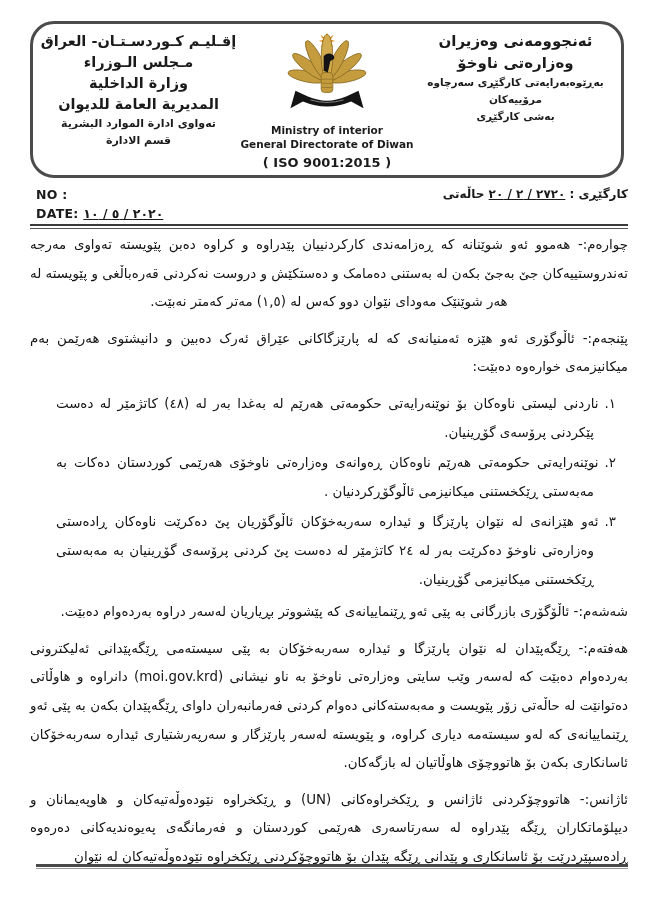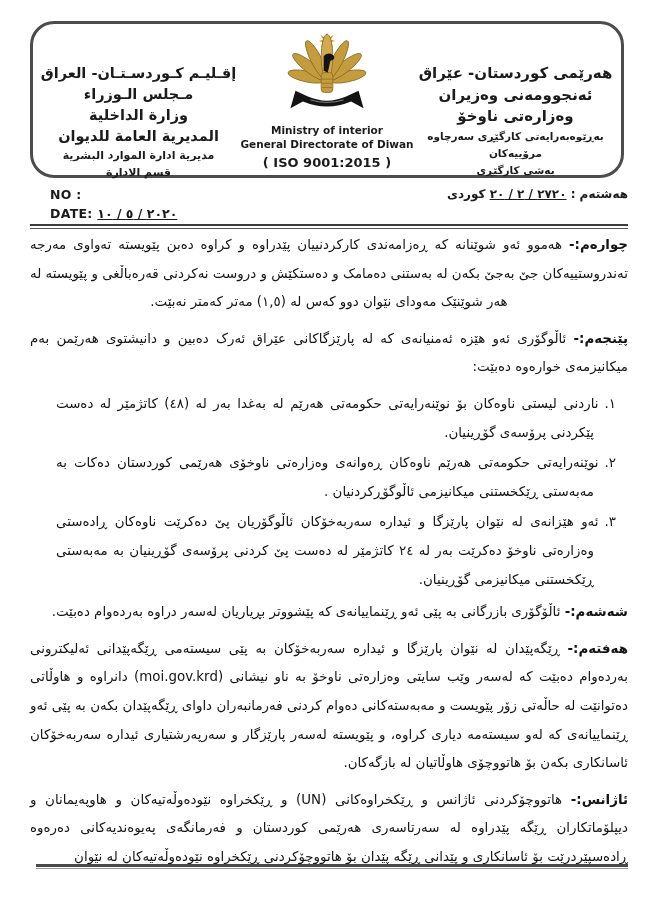--- a/index.html
+++ b/index.html
@@ -5,64 +5,63 @@
   html,body{margin:0;padding:0;background:#ffffff;}
   body{width:654px;height:923px;font-family:"DejaVu Sans",sans-serif;color:#1b1b1b;}
   .page{position:relative;width:654px;height:923px;overflow:hidden;background:#fff;}
 
   
   .header-box{
     position:absolute;left:30px;top:21px;width:594px;height:157px;
     border:3px solid #4c4c4c;border-radius:24px;box-sizing:border-box;
     direction:rtl;display:flex;align-items:stretch;padding:7px 6px 4px 6px;background:#fff;
   }
-  .h-col{flex:1;text-align:center;font-weight:bold;display:flex;flex-direction:column;justify-content:flex-start;margin-top:32px;}
+  .h-col{flex:1;text-align:center;font-weight:bold;display:flex;flex-direction:column;justify-content:flex-start;}
   .h-col.kurdish .big{font-size:15px;line-height:21.5px;}
   .h-col.kurdish .big4{font-size:16px;line-height:22px;}
   .h-col.kurdish .small{font-size:10.5px;line-height:17px;}
   .h-col.arabic{font-family:"DejaVu Sans",sans-serif;}
   .h-col.arabic .big{font-size:14.5px;line-height:21px;}
   .h-col.arabic .small{font-size:11px;line-height:17px;}
   .h-center{flex:0 0 178px;display:flex;flex-direction:column;align-items:center;direction:ltr;}
   .h-center .emblem-svg{width:96px;height:96px;display:block;}
   .h-center .en{font-weight:bold;font-size:10.5px;line-height:13.5px;text-align:center;}
   .h-center .iso{font-weight:bold;font-size:13px;line-height:17px;margin-top:3px;text-align:center;}
 
   
   .ref-row{position:absolute;top:185px;left:36px;width:592px;display:flex;justify-content:space-between;align-items:flex-start;}
-  .ref-left{direction:ltr;text-align:left;font-weight:bold;font-size:12.5px;line-height:19px;letter-spacing:0.3px;margin-left:14px;}
+  .ref-left{direction:ltr;text-align:left;font-weight:bold;font-size:12.5px;line-height:19px;letter-spacing:0.3px;}
   .ref-right{direction:rtl;text-align:right;font-weight:bold;font-size:12px;line-height:19px;}
   .num-ltr{direction:ltr;unicode-bidi:isolate;text-decoration:underline;}
 
   .rule-top{position:absolute;left:30px;top:224px;width:598px;height:2px;
     border-top:2px solid #3c3c3c;border-bottom:1px solid #555;}
   .rule-bottom{position:absolute;left:36px;top:864px;width:592px;height:1px;
     border-top:3px solid #4a4a4a;border-bottom:1px solid #9a9a9a;}
 
   
   .doc-body{
     position:absolute;top:231px;right:26px;left:30px;
     direction:rtl;text-align:justify;font-size:13.4px;line-height:28.6px;color:#141414;
   }
   .para{margin:0 0 8px 0;}
-  .para b{font-weight:bold;}
+  .para b{font-weight:normal;}
   .center-last{text-align-last:center;}
   .olist{margin:0 0 4px 0;padding:0 12px 0 26px;}
   .li{padding-right:22px;text-indent:-22px;margin:0 0 2px 0;}
   .li .num{font-weight:normal;padding-left:6px;}
 </style>
 </head>
 <body>
 
 <div class="page">
 
   <div class="header-box">
 
     <div class="h-col kurdish">
-      <div class="big">هەرێمی کوردستان- عێراق</div>
       <div class="big">ئەنجوومەنی وەزیران</div>
       <div class="big">وەزارەتی ناوخۆ</div>
       <div class="small">بەڕێوەبەرایەتی کارگێڕی سەرچاوە مرۆییەکان</div>
       <div class="small">بەشی کارگێڕی</div>
     </div>
 
     <div class="h-center">
       <svg class="emblem-svg" viewBox="0 0 100 112">
 
         <g transform="translate(50,12)">
@@ -93,38 +92,38 @@
       <div class="en">Ministry of interior</div>
       <div class="en">General Directorate of Diwan</div>
       <div class="iso">( ISO 9001:2015 )</div>
     </div>
 
     <div class="h-col arabic">
       <div class="big">إقـليـم كـوردسـتـان- العراق</div>
       <div class="big">مـجلس الـوزراء</div>
       <div class="big">وزارة الداخلية</div>
       <div class="big">المديرية العامة للديوان</div>
-      <div class="small">مديرية ادارة الموارد البشرية</div>
+      <div class="small">تەواوی ادارة الموارد البشرية</div>
       <div class="small">قسم الادارة</div>
     </div>
   </div>
 
   <div class="ref-row">
     <div class="ref-left">
       <div>NO :</div>
       <div>
         <span>DATE:</span>
         <span class="num-ltr">٢٠٢٠ / ٥ / ١٠</span>
       </div>
     </div>
     <div class="ref-right">
       <div>
-        <span>هەشتەم :</span>
+        <span>کارگێڕی :</span>
         <span class="num-ltr">٢٧٢٠ / ٢ / ٢٠</span>
-        <span>کوردی</span>
+        <span>حاڵەتی</span>
       </div>
     </div>
   </div>
 
   <div class="rule-top"></div>
 
   <div class="doc-body">
 
     <p class="para center-last"><b>چوارەم:-</b> <span>هەموو ئەو شوێنانە کە ڕەزامەندی کارکردنییان پێدراوە و کراوە دەبن پێویستە تەواوی مەرجە تەندروستییەکان جێ بەجێ بکەن لە بەستنی دەمامک و دەستکێش و دروست نەکردنی قەرەباڵغی و پێویستە لە هەر شوێنێک مەودای نێوان دوو کەس لە (١,٥) مەتر کەمتر نەبێت.</span></p>
 

